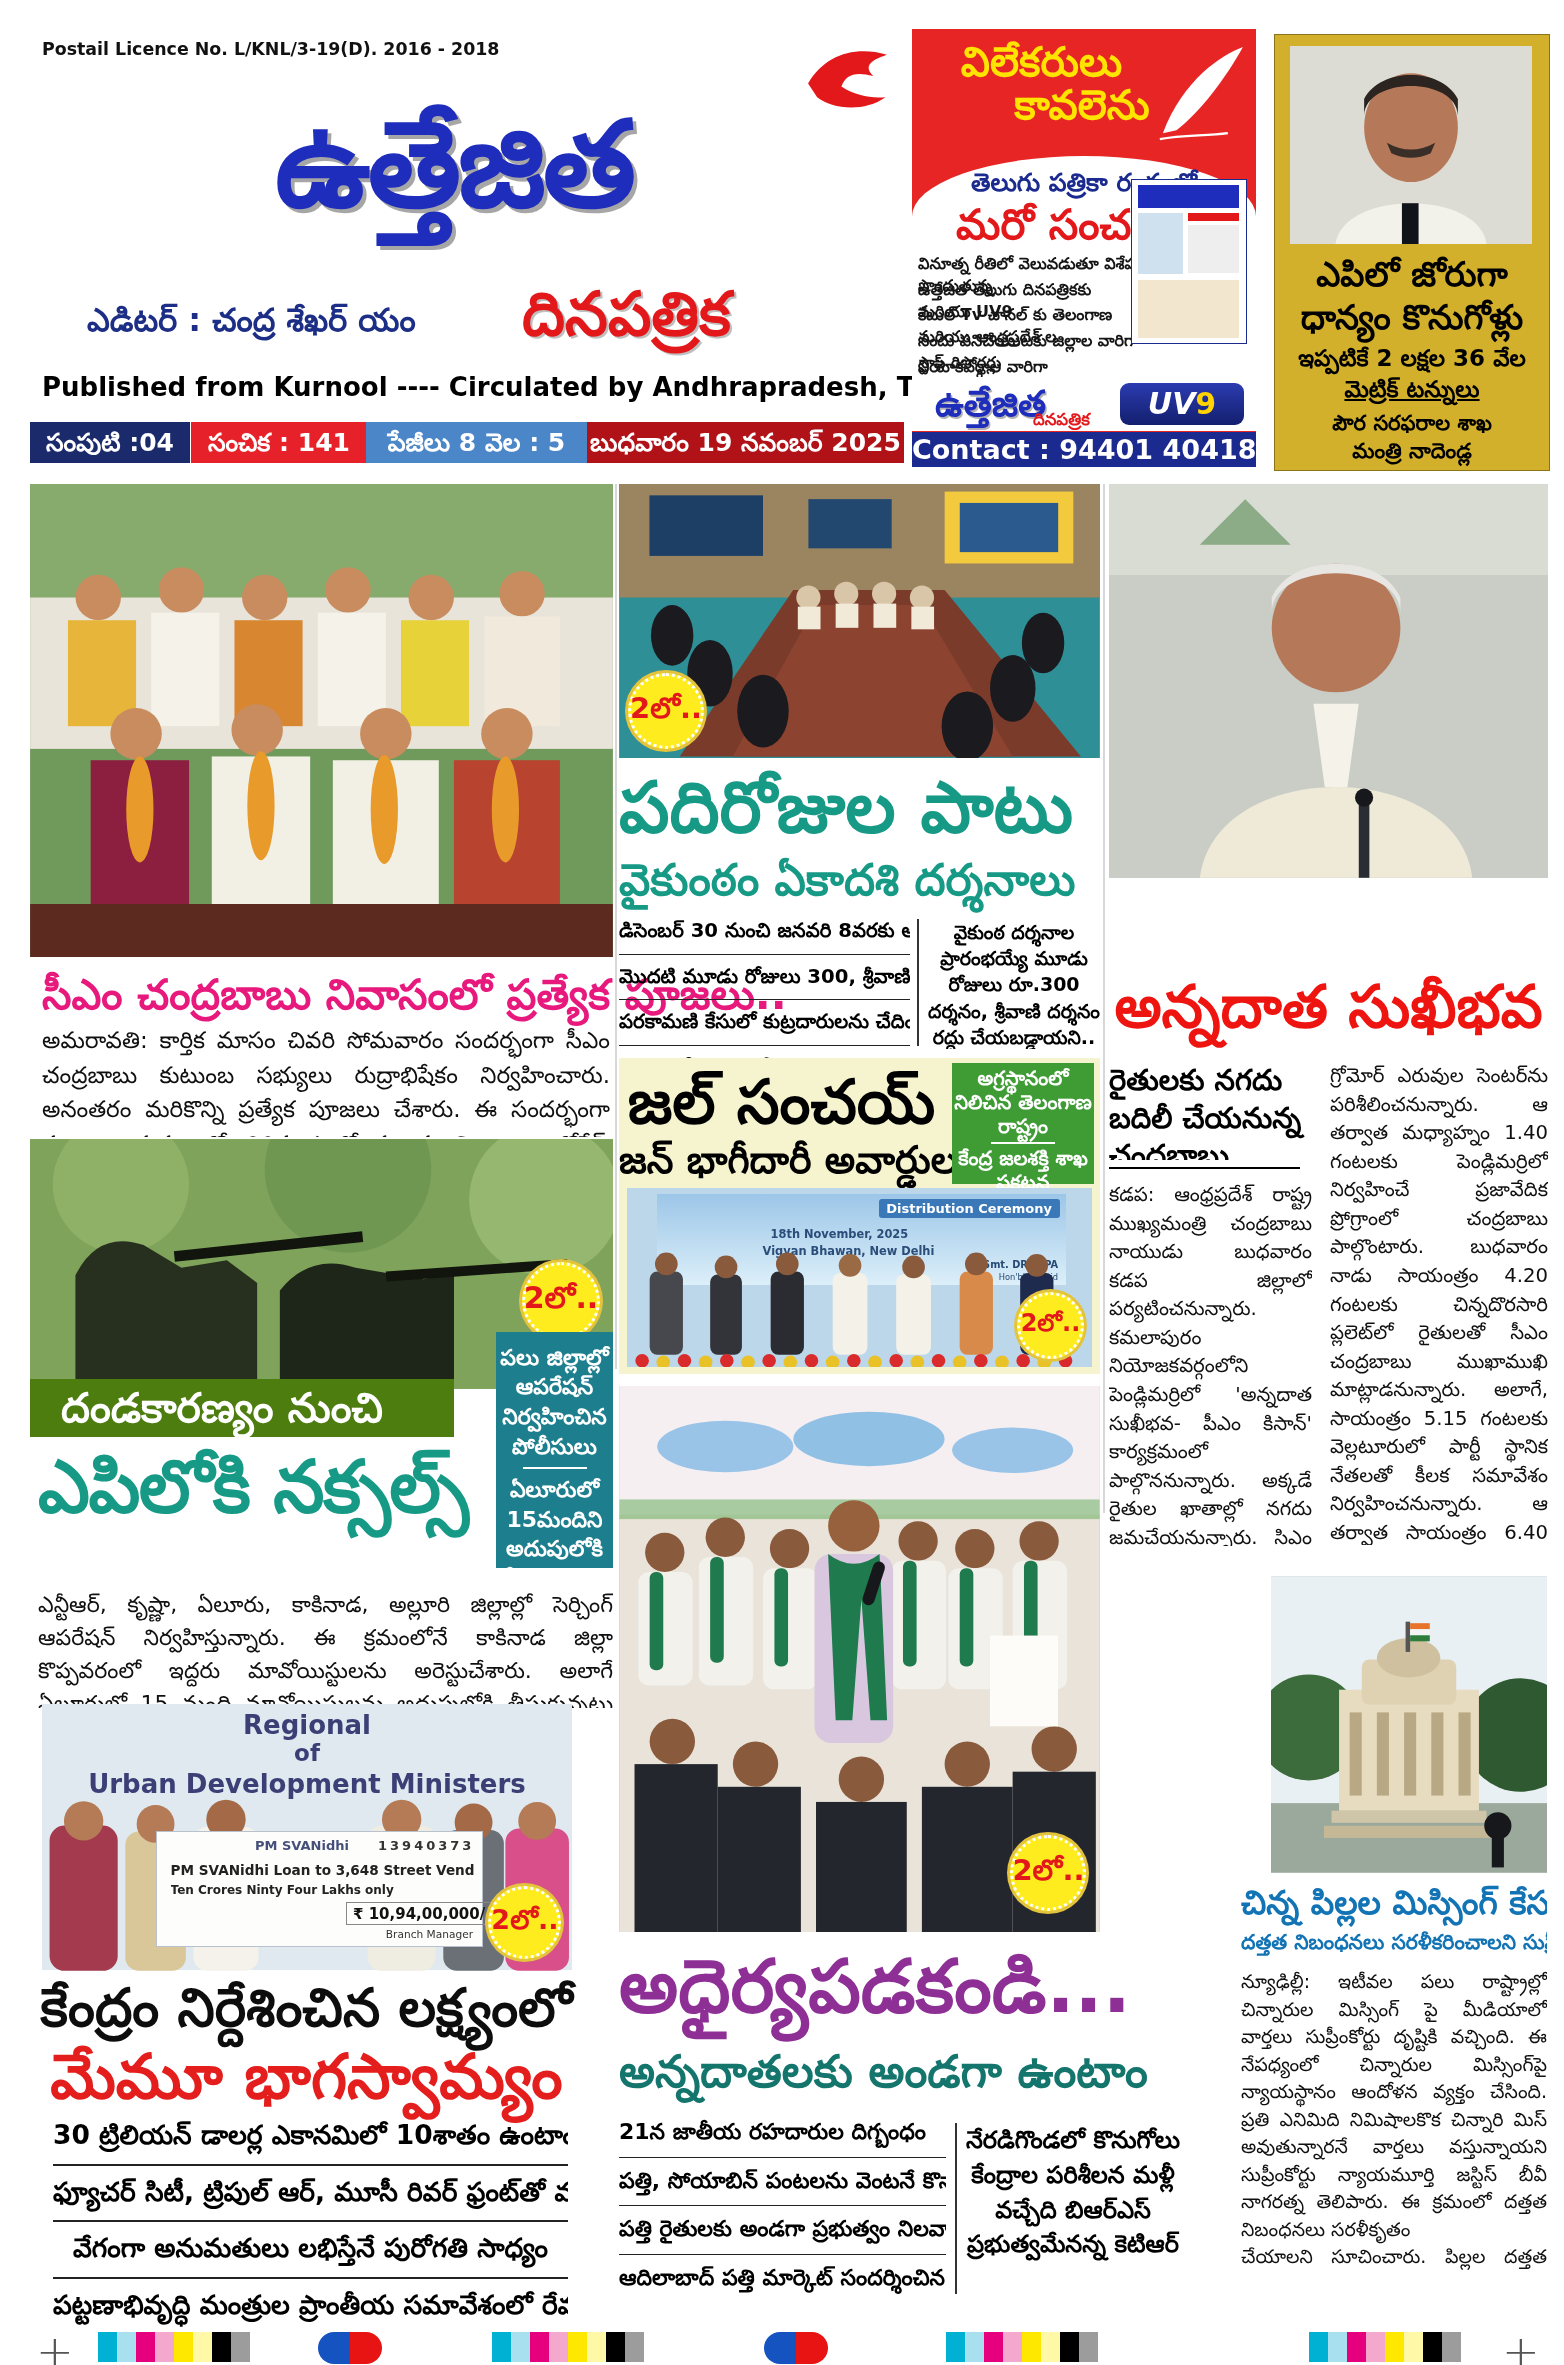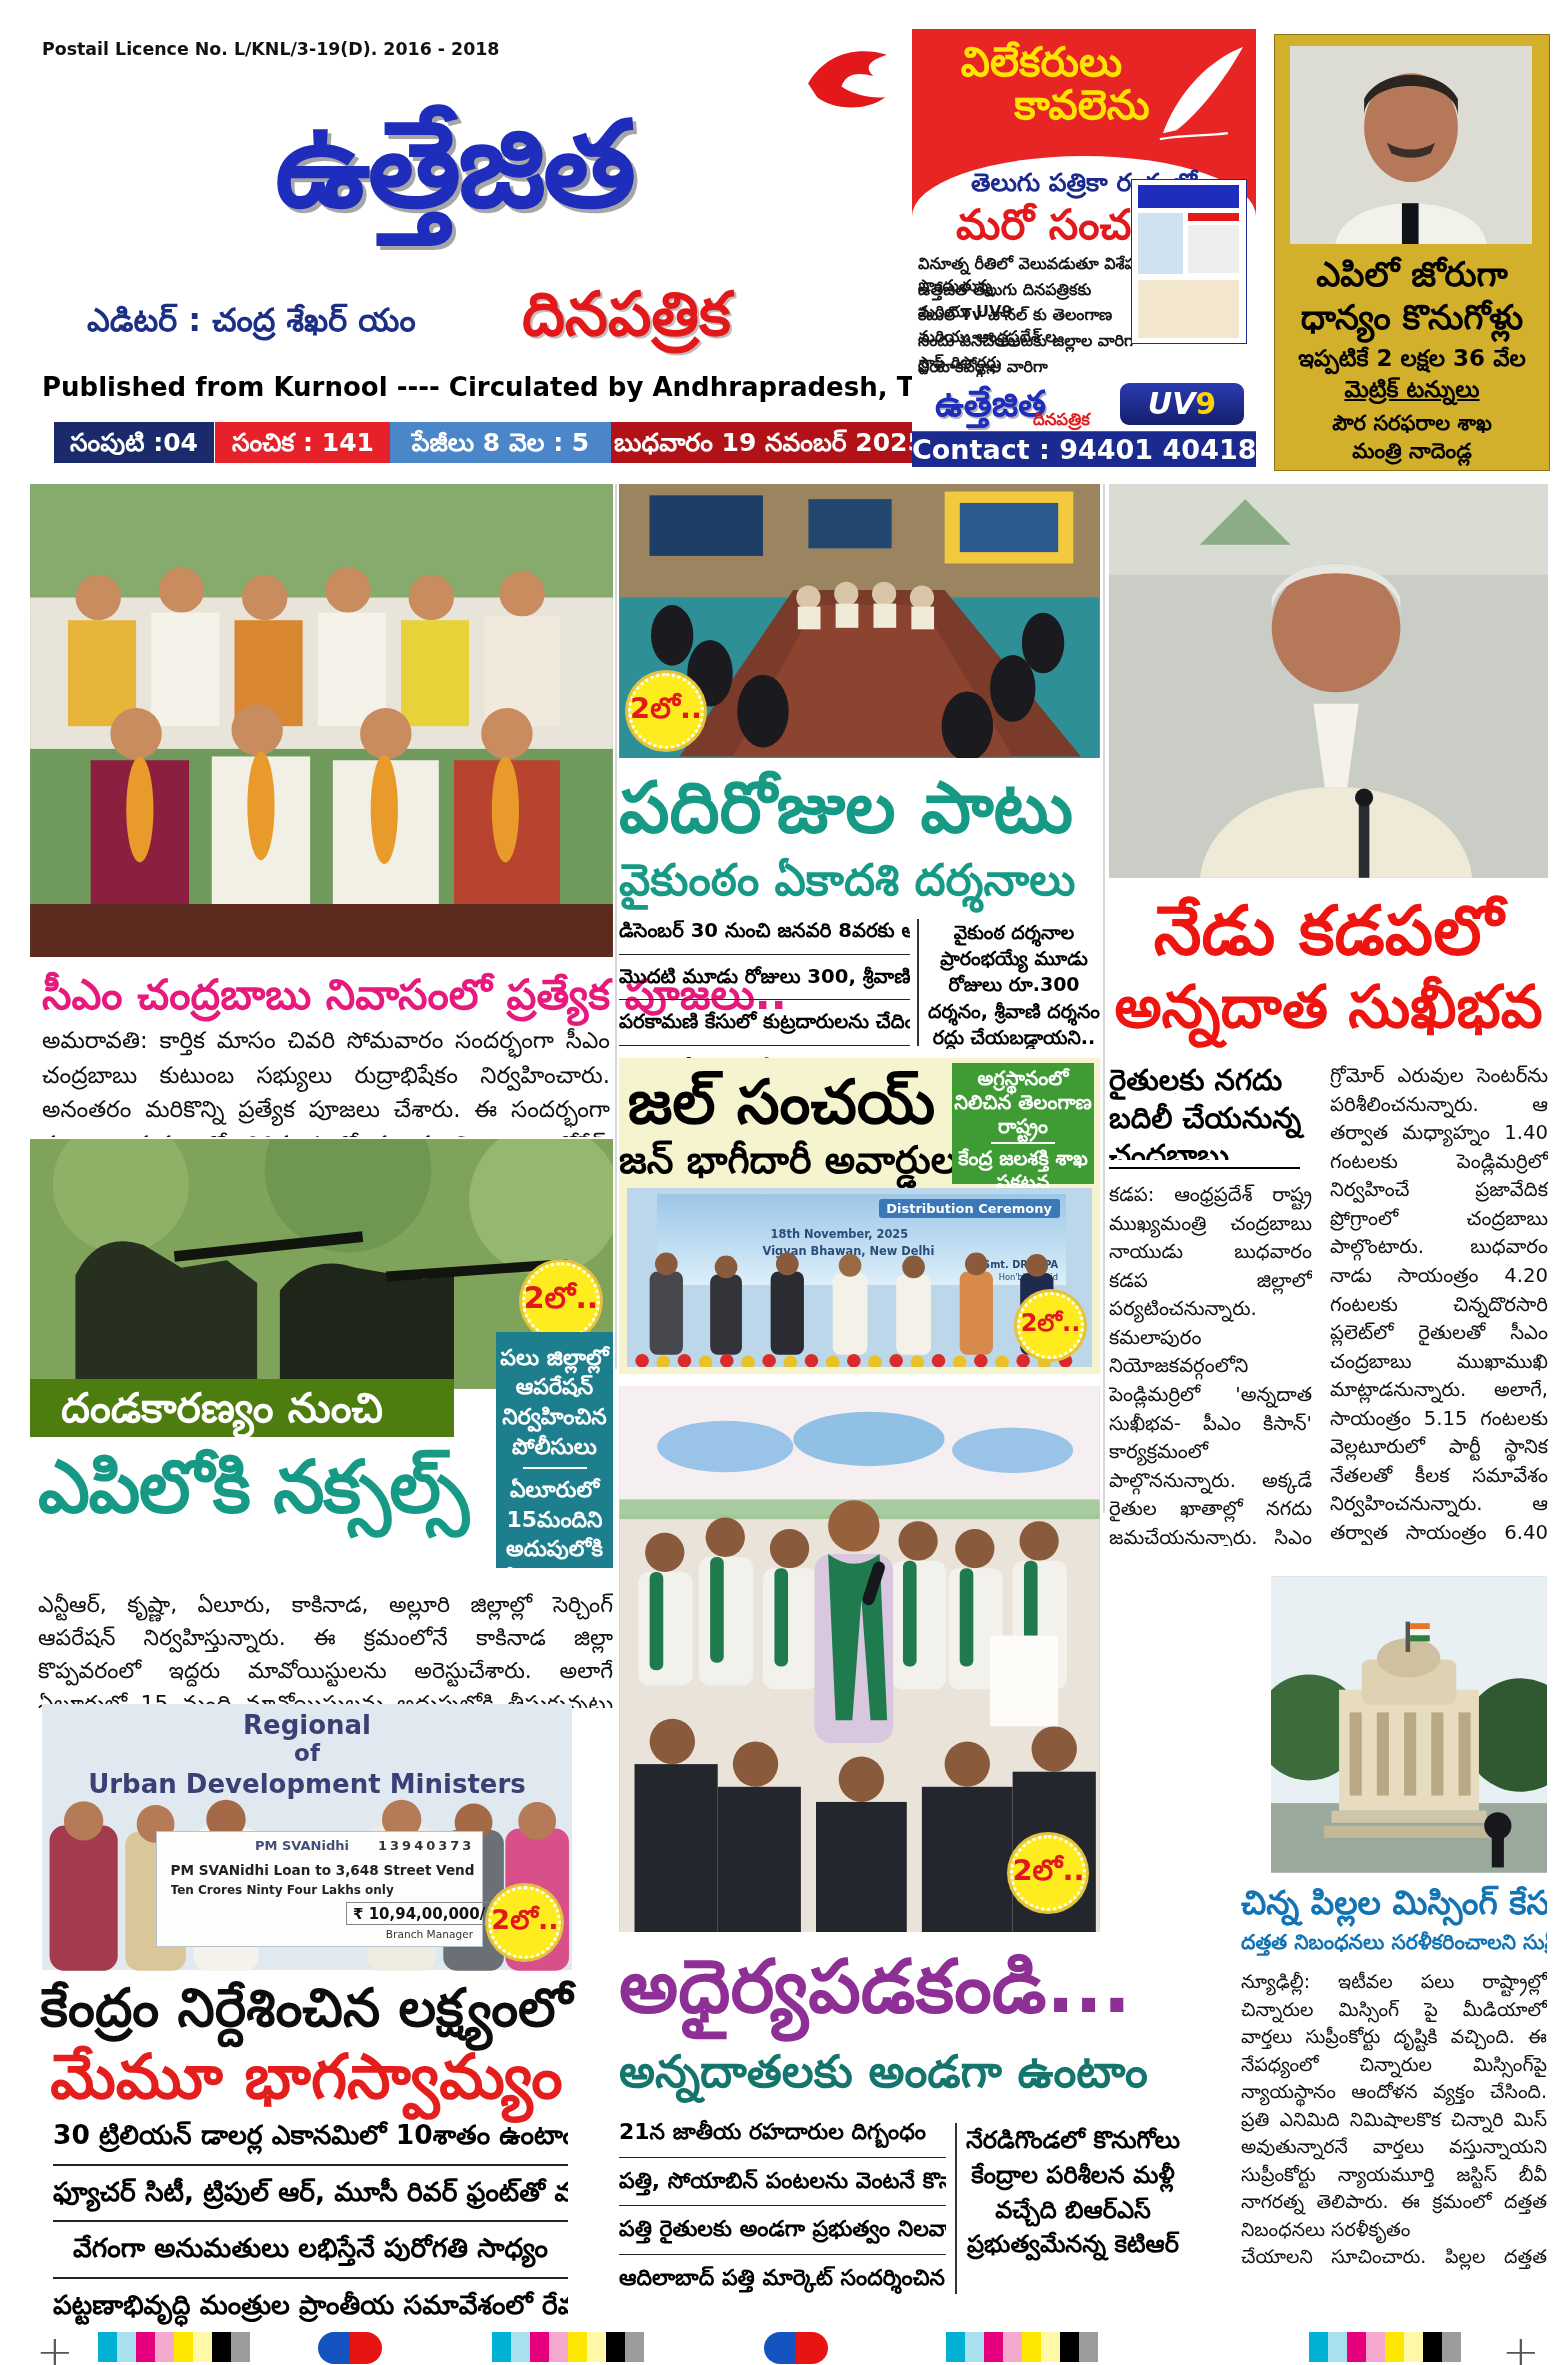--- a/index.html
+++ b/index.html
@@ -15,21 +15,21 @@
   
   .postal{left:42px;top:39px;font-size:17.4px;font-weight:bold;color:#111;}
   .logo{left:83px;top:44px;width:742px;height:242px;text-align:center;
         font-size:120px;font-weight:900;color:#1e2dbb;letter-spacing:-3px;
         text-shadow:3.8px 3.8px 0 rgba(0,0,0,.35);line-height:242px;}
   .editor{left:87px;top:301px;font-size:32px;font-weight:900;color:#1c2e85;}
   .daily{left:522px;top:278px;font-size:61px;font-weight:900;color:#e3181b;
          text-shadow:2.3px 2.3px 0 rgba(0,0,0,.25);}
   .published{left:42px;top:372px;font-size:26px;font-weight:bold;color:#000;}
   
-  .seg{top:422px;height:41px;line-height:41px;color:#fff;font-size:25px;font-weight:900;text-align:center;margin-left:24px;}
+  .seg{top:422px;height:41px;line-height:41px;color:#fff;font-size:25px;font-weight:900;text-align:center;}
   
   .rad{left:912px;top:29px;width:344px;height:437px;background:#e82525;}
   .rad-title{left:4.5px;top:10.6px;width:250px;font-size:41px;font-weight:900;color:#ffe400;line-height:1.1;}
   .rad-white{left:0;top:127px;width:344px;height:221px;background:#fff;
              border-top-left-radius:182px 64px;border-top-right-radius:182px 64px;}
   .rad-sub1{left:0;top:12px;width:100%;text-align:center;font-size:25px;font-weight:900;color:#1b2a8f;}
   .rad-sub2{left:0;top:44px;width:100%;text-align:center;font-size:42px;font-weight:900;color:#e3181b;}
   .rad-body{left:6px;top:97px;width:227px;font-size:16px;font-weight:bold;color:#151515;line-height:1.4;}
   .thumb{background:#fff;border:1.5px solid #1b2a8f;}
   .rad-strip{left:0;top:348px;width:344px;height:54px;background:#fff;}
@@ -430,21 +430,20 @@
       <path d="M120 80 L 180 20 L 240 80 Z" fill="#3f7a3c" opacity=".5"></path>
       <circle cx="300" cy="190" r="85" fill="#b5795a"></circle>
       <path d="M215 170 C 215 100, 385 100, 385 170 L 385 150 C 360 90, 240 90, 215 150 Z" fill="#e8e6e2"></path>
       <path d="M120 520 C 140 360, 460 360, 480 520 Z" fill="#efe9d8"></path>
       <path d="M270 290 L 330 290 L 315 400 L 285 400 Z" fill="#f5f2ea"></path>
       <rect x="330" y="420" width="14" height="100" fill="#2a2c33"></rect>
       <circle cx="337" cy="414" r="12" fill="#17181c"></circle>
     </svg>
   </div>
 
-  <div class="abs c red-h xb nw" style="left:1109px;top:891px;width:439px;font-size:68px">నేడు కడపలో</div>
   <div class="abs c red-h xb nw clip" style="left:1109px;top:972px;width:439px;font-size:59px">అన్నదాత సుఖీభవ</div>
   <div class="abs xb clip" style="left:1109px;top:1062px;width:206px;height:98px;font-size:29px;line-height:1.3;color:#000">రైతులకు నగదు బదిలీ చేయనున్న చంద్రబాబు</div>
   <div class="abs rule-b" style="left:1109px;top:1167px;width:191px;height:2.3px"></div>
   <div class="abs body-t j clip" style="left:1109px;top:1181px;width:203px;height:365px;font-size:19.7px;line-height:1.45">కడప: ఆంధ్రప్రదేశ్ రాష్ట్ర ముఖ్యమంత్రి చంద్రబాబు నాయుడు బుధవారం కడప జిల్లాలో పర్యటించనున్నారు. కమలాపురం నియోజకవర్గంలోని పెండ్లిమర్రిలో 'అన్నదాత సుఖీభవ- పీఎం కిసాన్' కార్యక్రమంలో పాల్గొననున్నారు. అక్కడే రైతుల ఖాతాల్లో నగదు జమచేయనున్నారు. సిఎం పర్యటన సందర్భంగా పెద్ద ఎత్తున బందోబస్తు ఏర్పాటు చేశారు. మధ్యాహ్నం 1 గంటకు హెలికాప్టర్‌లో పెండ్లిమర్రికి చేరుకోనున్న సీఎం.. అనంతరం వెల్లటూరులోని మన</div>
   <div class="abs body-t j clip" style="left:1330px;top:1062px;width:218px;height:483px;font-size:19.7px;line-height:1.45">గ్రోమోర్ ఎరువుల సెంటర్‌ను పరిశీలించనున్నారు. ఆ తర్వాత మధ్యాహ్నం 1.40 గంటలకు పెండ్లిమర్రిలో నిర్వహించే ప్రజావేదిక ప్రోగ్రాంలో చంద్రబాబు పాల్గొంటారు. బుధవారం నాడు సాయంత్రం 4.20 గంటలకు చిన్నదొరసారి ప్లలెట్‌లో రైతులతో సీఎం చంద్రబాబు ముఖాముఖి మాట్లాడనున్నారు. అలాగే, సాయంత్రం 5.15 గంటలకు వెల్లటూరులో పార్టీ స్థానిక నేతలతో కీలక సమావేశం నిర్వహించనున్నారు. ఆ తర్వాత సాయంత్రం 6.40 గంటలకు కడప ఎయిర్‌పోర్ట్ నుంచి సీఎం చంద్రబాబు విజయవాడకు తిరిగి పయనం కానున్నారు.</div>
 
   <div class="abs photo" style="left:1271px;top:1576px;width:276px;height:297px">
     <svg width="276" height="297" viewBox="0 0 365 392">
       <rect width="365" height="392" fill="#e8f0f4"></rect>
       <rect y="300" width="365" height="92" fill="#9aa99b"></rect>

